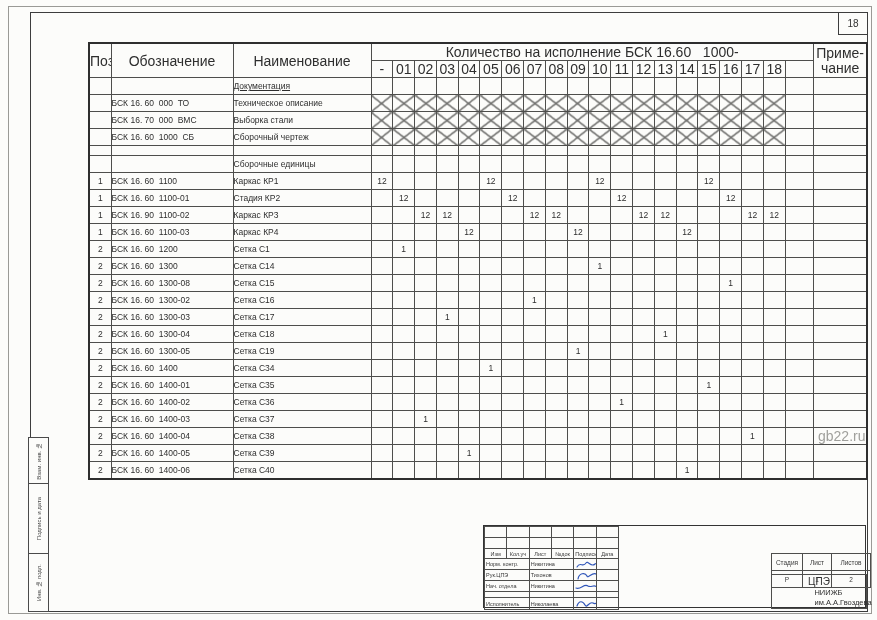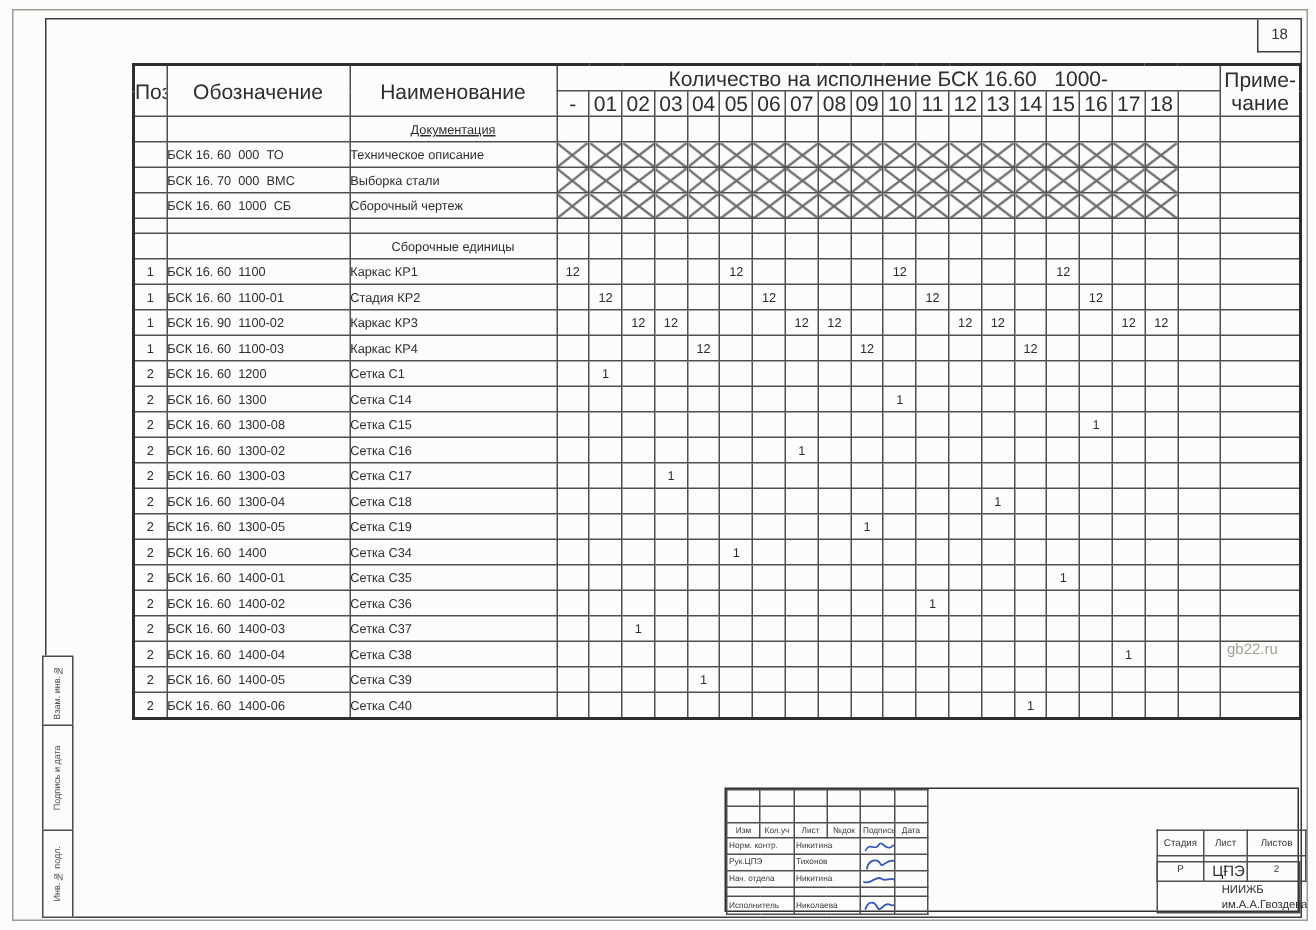--- a/index.html
+++ b/index.html
@@ -23,27 +23,27 @@
              color:#2e2e2e;overflow:hidden;white-space:pre;}
   table.spec{border:2px solid #2e2e2e;}
   table.spec thead th{font-size:14px;}
   tr.h1{height:16px;} tr.h2{height:17px;}
   tr.h2 th{font-size:8px;}
   th.c-note{font-size:8px;line-height:1.05;}
   tbody tr{height:17px;} tbody tr.spacer{height:10px;}
   td.c-pos{text-align:center;}
   td.c-des{text-align:left;padding-left:17px;}
   td.c-name{text-align:left;padding-left:6px;}
-  td.c-name.section{text-align:center;padding-left:0;}
+  td.c-name.section{padding-left:0;}
   td.c-name.underline span{text-decoration:underline;}
   td.qcell{text-align:center;font-size:8px;}
   td.x{background:
     linear-gradient(to top right, rgba(0,0,0,0) 46%, #6b6b69 48%, #6b6b69 52%, rgba(0,0,0,0) 54%),
     linear-gradient(to bottom right, rgba(0,0,0,0) 46%, #6b6b69 48%, #6b6b69 52%, rgba(0,0,0,0) 54%);}
-  .watermark{position:absolute;left:818px;top:428px;font-size:10px;color:#a0a09c;}
+  .watermark{position:absolute;left:818px;top:428px;font-size:14px;color:#a0a09c;}
 
   
   .tblock{position:absolute;left:483px;top:525px;width:383px;height:83px;border:1.5px solid #333;
           background:#fcfcfa;box-sizing:border-box;}
   table.sig{position:absolute;left:0;top:0;width:135px;height:83px;border-collapse:collapse;table-layout:fixed;}
   table.sig td{border:1px solid #4e4e4c;padding:0 1px;font-size:5.5px;color:#3a3a3a;white-space:nowrap;overflow:hidden;}
   table.sig tr.e{height:11px;} table.sig tr.hd{height:10px;text-align:center;}
   table.sig tr.r{height:11px;} table.sig tr.gap{height:6px;} table.sig tr.last{height:12px;}
   .docnum{position:absolute;left:135px;top:0;width:248px;height:27px;border:1px solid #4e4e4c;
           display:flex;align-items:center;justify-content:center;gap:64px;font-size:12px;color:#2e2e2e;}

